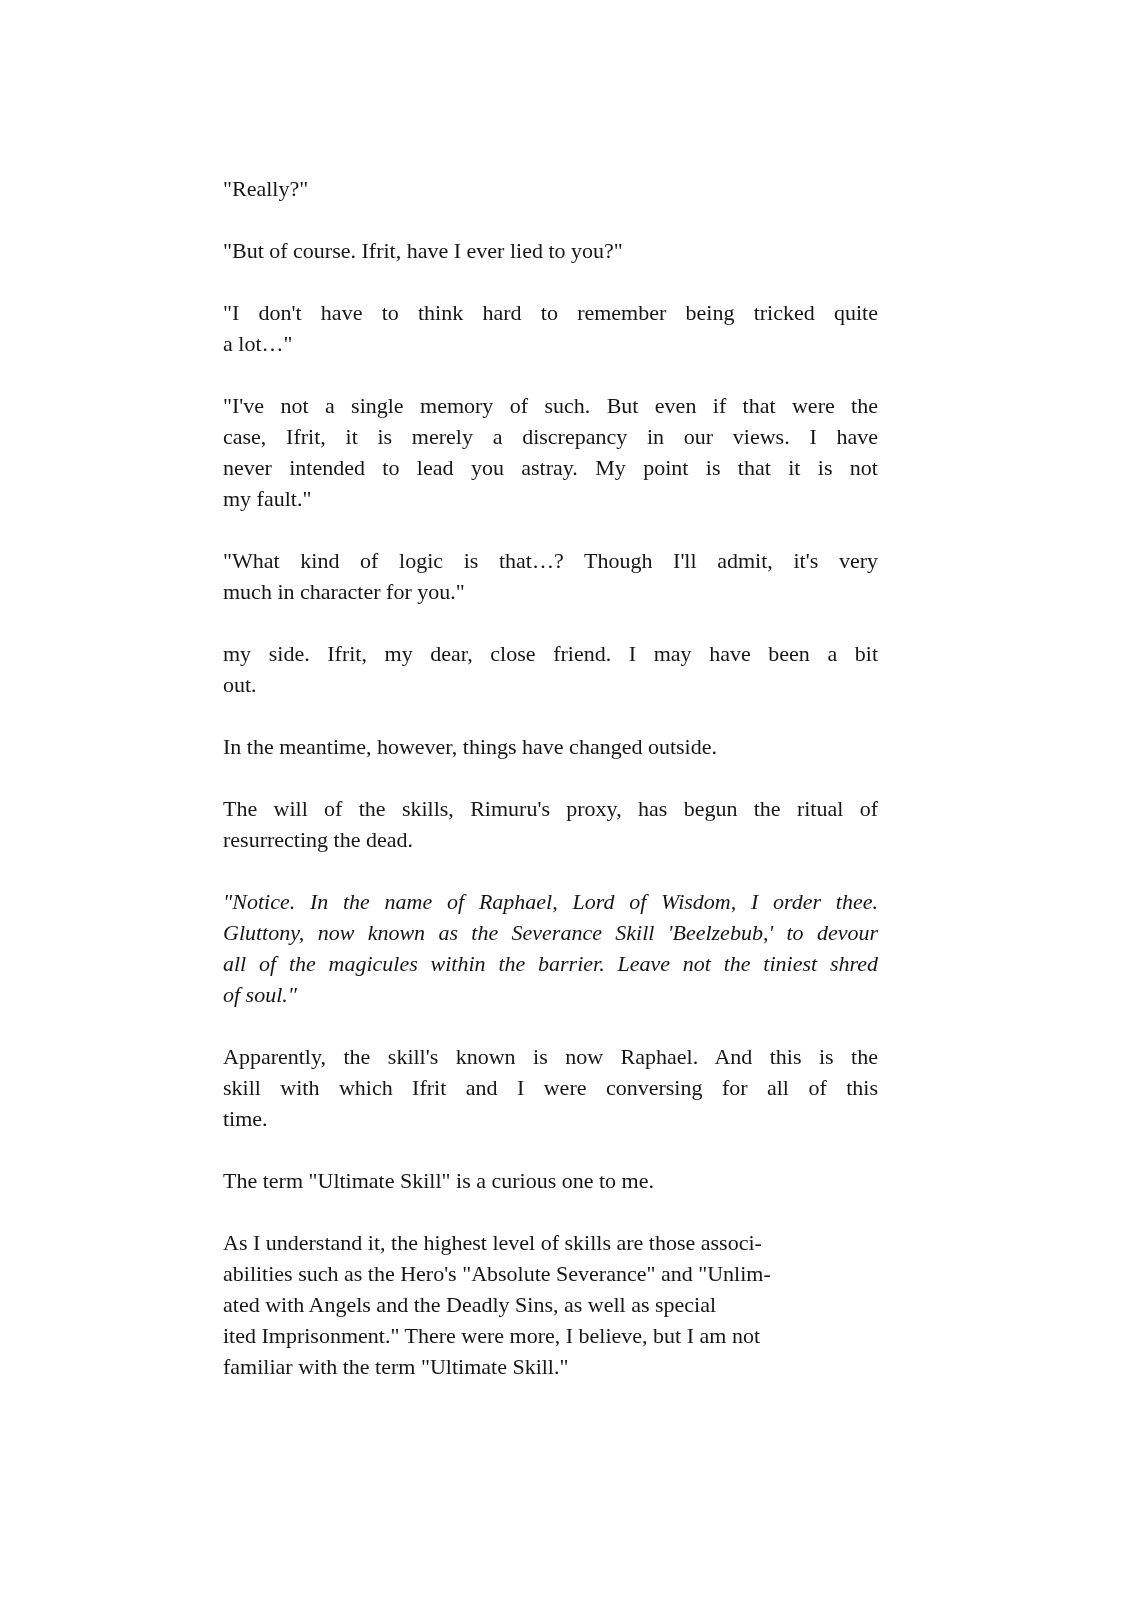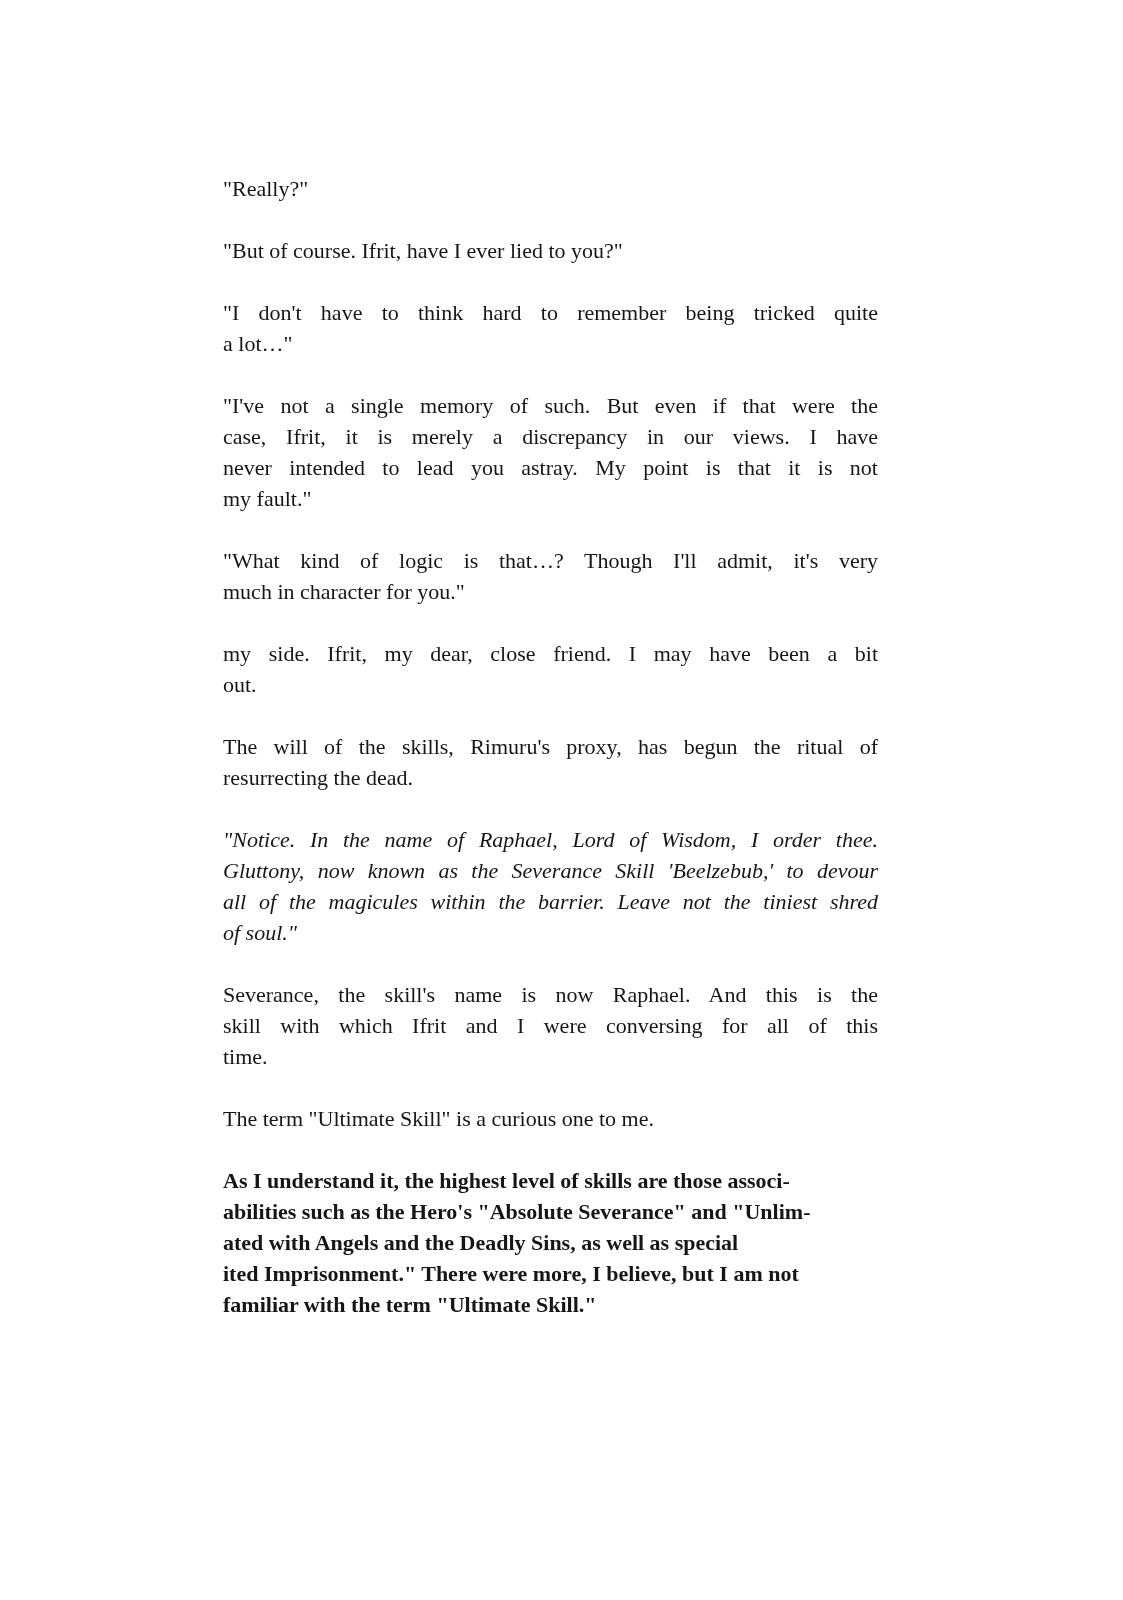--- a/index.html
+++ b/index.html
@@ -22,21 +22,20 @@
     width: 655px;
     font-size: 22px;
     line-height: 31px;
     color: #161616;
   }
   .paragraph {
     margin: 0 0 31px 0;
   }
   .paragraph:last-child {
     margin-bottom: 16px;
-    font-weight: bold;
   }
   .paragraph.italic {
     font-style: italic;
   }
   .line {
     text-align: justify;
     text-align-last: justify;
   }
   .line.last {
     text-align-last: left;
@@ -69,31 +68,34 @@
       </div>
       <div class="paragraph">
         <div class="line">"What kind of logic is that…? Though I'll admit, it's very</div>
         <div class="line last">much in character for you."</div>
       </div>
       <div class="paragraph">
         <div class="line">my side. Ifrit, my dear, close friend. I may have been a bit</div>
         <div class="line last">out.</div>
       </div>
       <div class="paragraph">
+        <div class="line last">In the meantime, however, things have changed outside.</div>
+      </div>
+      <div class="paragraph">
         <div class="line">The will of the skills, Rimuru's proxy, has begun the ritual of</div>
         <div class="line last">resurrecting the dead.</div>
       </div>
       <div class="paragraph italic">
         <div class="line">"Notice. In the name of Raphael, Lord of Wisdom, I order thee.</div>
         <div class="line">Gluttony, now known as the Severance Skill 'Beelzebub,' to devour</div>
         <div class="line">all of the magicules within the barrier. Leave not the tiniest shred</div>
         <div class="line last">of soul."</div>
       </div>
       <div class="paragraph">
-        <div class="line">Severance, the skill's name is now Raphael. And this is the</div>
+        <div class="line">Apparently, the skill's known is now Raphael. And this is the</div>
         <div class="line">skill with which Ifrit and I were conversing for all of this</div>
         <div class="line last">time.</div>
       </div>
       <div class="paragraph">
         <div class="line last">The term "Ultimate Skill" is a curious one to me.</div>
       </div>
       <div class="paragraph left">
         <div class="line">As I understand it, the highest level of skills are those associ-</div>
         <div class="line">abilities such as the Hero's "Absolute Severance" and "Unlim-</div>
         <div class="line">ated with Angels and the Deadly Sins, as well as special</div>

